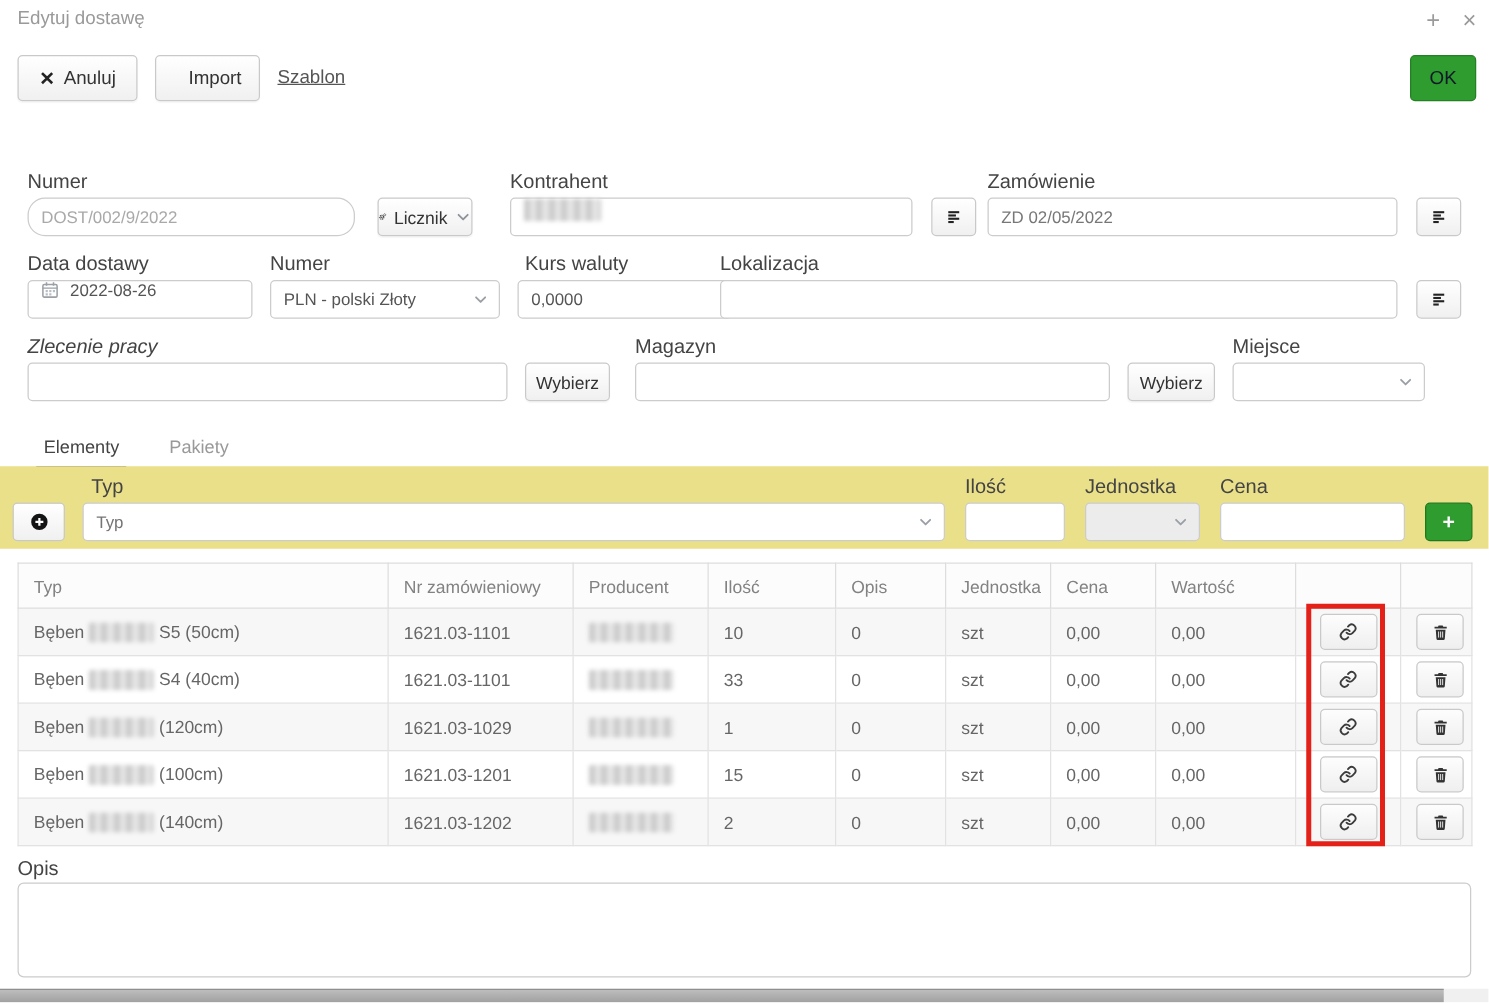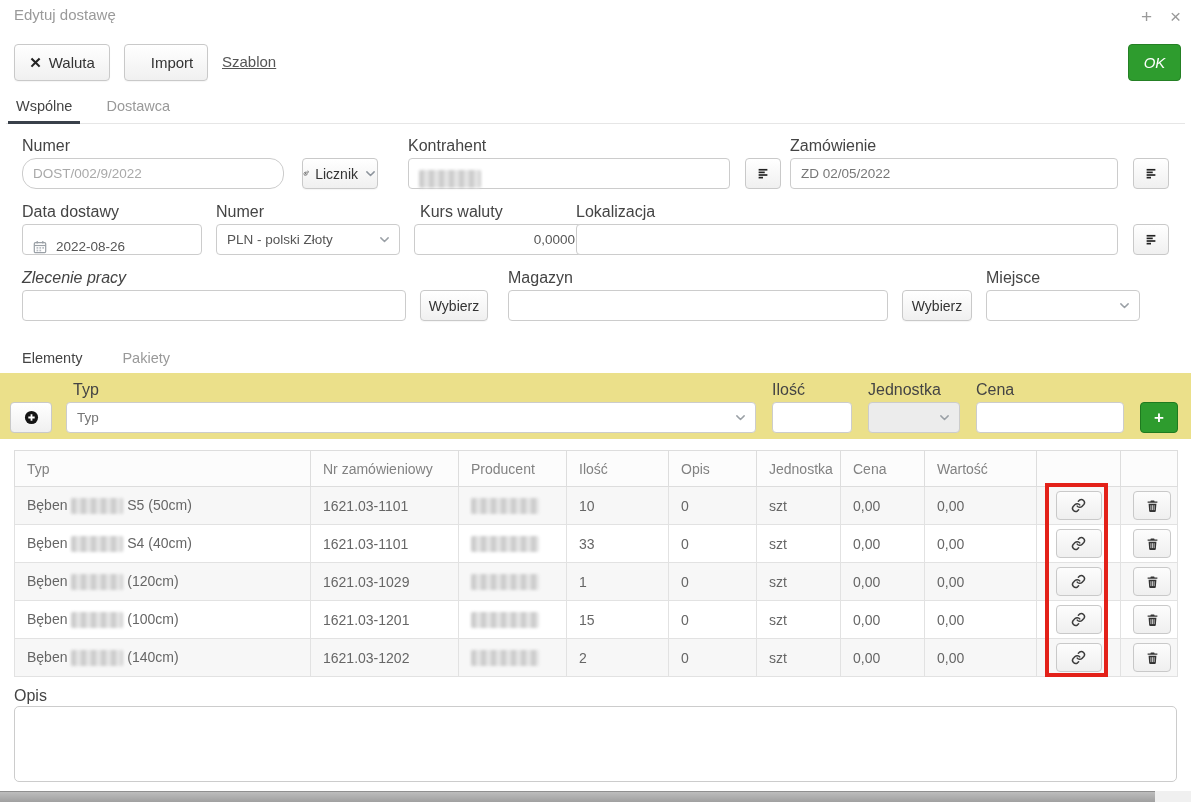--- a/index.html
+++ b/index.html
@@ -12,23 +12,23 @@
   .win-ctl { font-size:19px; color:#9a9a9a; cursor:pointer; line-height:1; }
 
   .btn {
     display:inline-flex; align-items:center; justify-content:center; gap:7px;
     background:linear-gradient(#ffffff,#f0f0f0);
     border:1px solid #c9c9c9; border-radius:4px;
     color:#333; font-size:15px; cursor:pointer;
     box-shadow:0 1px 1px rgba(0,0,0,.04);
   }
   .btn-ok {
-    background:#2e9c2e; border:1px solid #258025; color:#ffffff;
+    background:#2e9c2e; border:1px solid #258025; color:#0f172a;
     border-radius:4px; font-size:15px;
-    display:inline-flex; align-items:center; justify-content:center; cursor:pointer;font-style:italic;
+    display:inline-flex; align-items:center; justify-content:center; cursor:pointer;
   }
   .btn-green-add {
     background:#2e9c2e; border:1px solid #1f7a1f; color:#fff; border-radius:4px;
     font-size:17px; font-weight:bold;
     display:inline-flex; align-items:center; justify-content:center; cursor:pointer;
   }
   .link { color:#555; text-decoration:underline; font-size:15px; cursor:pointer; }
 
   .tabbar { display:flex; border-bottom:1px solid #e6e6e6; }
   .tab { font-size:14.5px; color:#999; padding:4px 10px 9px 10px; cursor:pointer; position:relative; white-space:nowrap; }
@@ -38,21 +38,21 @@
   .lbl { font-size:16px; color:#444; }
   .inp {
     height:31px; border:1px solid #ccc; border-radius:4px; background:#fff;
     font-size:13.5px; color:#555; padding:0 10px; width:100%;
     font-family:"Liberation Sans","DejaVu Sans",sans-serif;
   }
   .inp::placeholder { color:#aaa; }
   .inp.ghost { color:#a9a9a9;border-radius:14px; }
   .fakeinp {
     height:31px; border:1px solid #ccc; border-radius:4px; background:#fff;
-    display:flex; align-items:flex-end; padding:0 10px; font-size:13.5px; color:#555;
+    display:flex; align-items:flex-start; padding:0 10px; font-size:13.5px; color:#555;
   }
   .sel {
     height:31px; border:1px solid #ccc; border-radius:4px; background:#fff;
     display:flex; align-items:center; padding:0 8px 0 10px; font-size:13.5px; color:#555; cursor:pointer;
   }
   .sel .sel-text { flex:1; white-space:nowrap; overflow:hidden; }
   .icon-btn {
     display:inline-flex; align-items:center; justify-content:center;
     background:linear-gradient(#ffffff,#f0f0f0); border:1px solid #c9c9c9;
     border-radius:4px; cursor:pointer;
@@ -101,32 +101,28 @@
 <body>
 
 <div id="app">
 
   <div class="abs win-title" style="left:14px;top:6px;">Edytuj dostawę</div>
   <div class="abs win-ctl" style="left:1141px;top:7px;">+</div>
   <div class="abs win-ctl" style="left:1170px;top:7px;">×</div>
 
   <button class="abs btn" style="left:14px;top:44px;width:96px;height:37px;">
     <span style="font-size:15px;font-weight:bold;color:#222;">✕</span>
-    <span>Waluta</span>
+    <span>Anuluj</span>
   </button>
   <button class="abs btn" style="left:124px;top:44px;width:84px;height:37px;padding-left:12px;">
     <span>Import</span>
   </button>
   <a class="abs link" style="left:222px;top:53px;">Szablon</a>
   <button class="abs btn-ok" style="left:1128px;top:44px;width:53px;height:37px;">OK</button>
 
-  <div class="abs tabbar" style="left:6px;top:94px;width:1179px;">
-    <div class="tab active">Wspólne</div>
-    <div class="tab" style="margin-left:14px;">Dostawca</div>
-  </div>
 
   <div class="abs lbl" style="left:22px;top:137px;">Numer</div>
   <input class="abs inp ghost" style="left: 22px; top: 158px; width: 262px;" value="DOST/002/9/2022">
   <button class="abs btn" style="left:302px;top:158px;width:76px;height:31px;font-size:14px;gap:6px;">
     <svg width="15" height="15" viewBox="0 0 20 20">
       <circle cx="8" cy="11" r="5" fill="none" stroke="#222" stroke-width="3" stroke-dasharray="2.4 1.7"></circle>
       <circle cx="8" cy="11" r="1.8" fill="#222"></circle>
       <circle cx="15.5" cy="4.5" r="2.8" fill="none" stroke="#222" stroke-width="2.2" stroke-dasharray="1.6 1.2"></circle>
     </svg>
     <span>Licznik</span>
@@ -177,21 +173,21 @@
 
   <div class="abs lbl" style="left:216px;top:203px;">Numer</div>
   <div class="abs sel" style="left:216px;top:224px;width:184px;">
     <span class="sel-text">PLN - polski Złoty</span>
     <svg class="chev" viewBox="0 0 16 16">
         <path d="M3.5 6l4.5 4.5L12.5 6" fill="none" stroke="#9aa0a6" stroke-width="1.8" stroke-linecap="round" stroke-linejoin="round"></path>
       </svg>
   </div>
 
   <div class="abs lbl" style="left:420px;top:203px;">Kurs waluty</div>
-  <input class="abs inp" style="left: 414px; top: 224px; width: 172px; text-align: right;" value="0,0000">
+  <input class="abs inp" style="left: 414px; top: 224px; width: 172px;" value="0,0000">
 
   <div class="abs lbl" style="left:576px;top:203px;">Lokalizacja</div>
   <input class="abs inp" style="left: 576px; top: 224px; width: 542px;" value="">
   <button class="abs icon-btn" style="left:1133px;top:224px;width:36px;height:31px;">
     <svg width="14" height="14" viewBox="0 0 16 16" fill="#222">
       <rect x="3" y="2.2" width="10" height="1.9"></rect>
         <rect x="3" y="5.2" width="7" height="1.9"></rect>
       <rect x="3" y="8.2" width="10" height="1.9"></rect>
         <rect x="3" y="11.2" width="5" height="1.9"></rect>
     </svg>
@@ -207,21 +203,21 @@
 
   <div class="abs lbl" style="left:986px;top:269px;">Miejsce</div>
   <div class="abs sel" style="left:986px;top:290px;width:154px;">
     <span class="sel-text"></span>
     <svg class="chev" viewBox="0 0 16 16">
         <path d="M3.5 6l4.5 4.5L12.5 6" fill="none" stroke="#9aa0a6" stroke-width="1.8" stroke-linecap="round" stroke-linejoin="round"></path>
       </svg>
   </div>
 
   <div class="abs" style="left:14px;top:346px;display:flex;">
-    <div class="tab active" style="padding-left:8px;padding-right:8px;">Elementy</div>
+    <div class="tab active" style="padding-left:8px;padding-right:8px;margin-left:13px;">Elementy</div>
     <div class="tab" style="margin-left:22px;">Pakiety</div>
   </div>
 
   <div class="abs yellowbar" style="left:0;top:373px;width:1191px;height:66px;">
     <div class="abs lbl" style="left:73px;top:8px;">Typ</div>
     <button class="abs icon-btn" style="left:10px;top:29px;width:42px;height:31px;">
       <svg width="15" height="15" viewBox="0 0 16 16">
         <circle cx="8" cy="8" r="7" fill="#141414"></circle>
         <path d="M8 4.6v6.8M4.6 8h6.8" stroke="#fff" stroke-width="1.9"></path>
       </svg>

